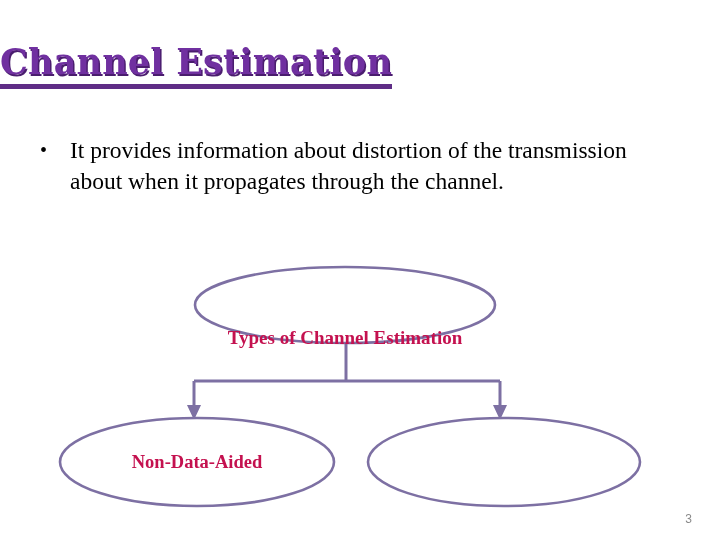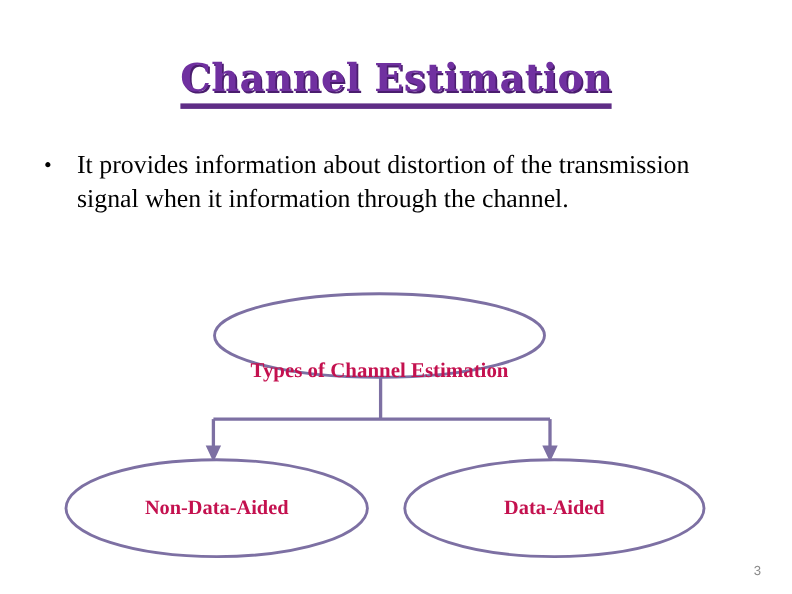--- a/index.html
+++ b/index.html
@@ -17,22 +17,21 @@
     background: #ffffff;
     overflow: hidden;
   }
 
   
   #title-block {
     position: absolute;
     left: 0;
     top: 44px;
     width: 720px;
-    text-align: center;
-    margin-top: 10px;
+    text-align: left;
   }
   #slide-title {
     display: inline-block;
     font-family: "DejaVu Serif", "Liberation Serif", serif;
     font-size: 35px;
     font-weight: bold;
     color: #7030a0;
     letter-spacing: 0.2px;
     line-height: 1.05;
     text-shadow: 1.5px 1.5px 0 #4a1d6e;
@@ -121,21 +120,21 @@
 
 <div id="slide">
 
   <div id="title-block">
     <span id="slide-title">Channel Estimation</span>
   </div>
 
   <div id="body-list">
     <div class="bullet-row">
       <span class="bullet-mark">•</span>
-      <span class="bullet-text">It provides information about distortion of the transmission signal when it information through the channel.</span>
+      <span class="bullet-text">It provides information about distortion of the transmission about when it propagates through the channel.</span>
     </div>
   </div>
 
   <svg id="diagram" viewBox="0 0 720 540">
 
     <ellipse cx="345" cy="305" rx="150" ry="38" fill="#ffffff" stroke="#7d70a3" stroke-width="2.6"></ellipse>
 
     <line x1="346" y1="343" x2="346" y2="381" stroke="#7d70a3" stroke-width="3"></line>
 
     <line x1="194" y1="381" x2="500" y2="381" stroke="#7d70a3" stroke-width="3"></line>
@@ -148,17 +147,16 @@
 
     <ellipse cx="197" cy="462" rx="137" ry="44" fill="#ffffff" stroke="#7d70a3" stroke-width="2.6"></ellipse>
 
     <ellipse cx="504" cy="462" rx="136" ry="44" fill="#ffffff" stroke="#7d70a3" stroke-width="2.6"></ellipse>
   </svg>
 
   <div class="node-label" id="label-root">Types of Channel Estimation</div>
 
   <div class="node-label" id="label-left">Non-Data-Aided</div>
 
-  <div class="node-label" id="label-right">Data-Aided</div>
 
   <div id="page-number">3</div>
 
 </div>
 
 </body></html>

